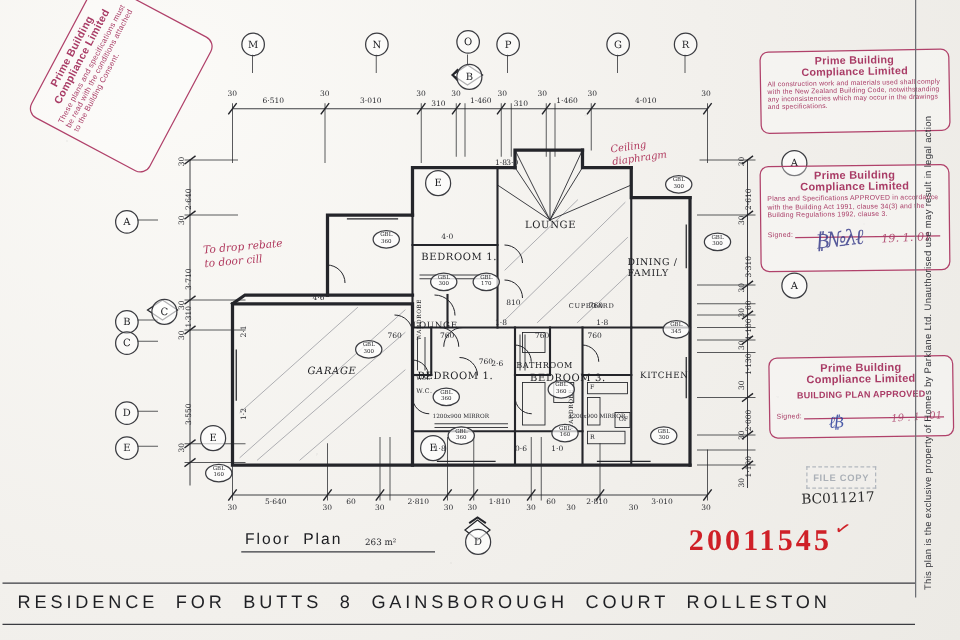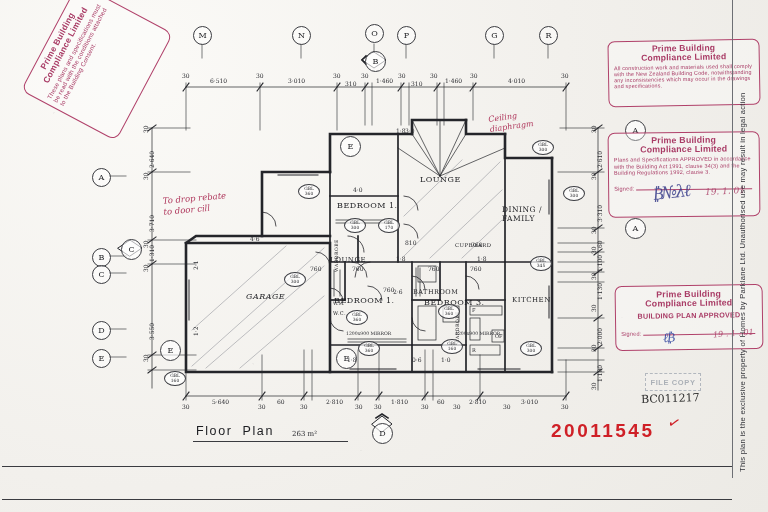--- a/index.html
+++ b/index.html
@@ -86,21 +86,21 @@
     border:1px dashed #9aa2ad;color:#8f97a3;font-size:7.5px;font-weight:bold;
     display:flex;align-items:center;justify-content:center;letter-spacing:.6px;
     opacity:.7;background:rgba(255,255,255,.2);
   }
   #bc-number{
     position:absolute;left:641px;top:392px;color:#2d2d2d;
     font-family:"DejaVu Serif",serif;font-size:11px;transform:rotate(-2deg);
   }
   #job-number{
     position:absolute;left:551px;top:420px;color:#cf2027;
-    font-family:Liberation Sans, sans-serif;font-weight:bold;font-size:19px;
+    font-family:Liberation Serif, serif;font-weight:bold;font-size:24px;
     letter-spacing:2.5px;
   }
   #job-mark{
     position:absolute;left:668px;top:414px;color:#cf2027;font-size:15px;
     transform:rotate(16deg);font-family:"DejaVu Serif",serif;
   }
 
   
   #copyright{
     position:absolute;left:738px;top:2px;height:470px;width:16px;
@@ -694,15 +694,16 @@
   <div id="job-mark"><span>✓</span></div>
 
   <div id="floorplan-label"><span>Floor  Plan</span></div>
   <div id="floorplan-area"><span>263 m²</span></div>
   <div id="floorplan-underline"></div>
 
   <div id="copyright-rule"></div>
   <div id="copyright"><span>This plan is the exclusive property of Homes by Parklane Ltd. Unauthorised use may result in legal action</span></div>
 
   <div id="title-rule-top"></div>
+  <div id="project-title"><span>RESIDENCE FOR BUTTS 8 GAINSBOROUGH COURT ROLLESTON</span></div>
   <div id="title-rule-bot"></div>
 
 </div>
 
 </body></html>

